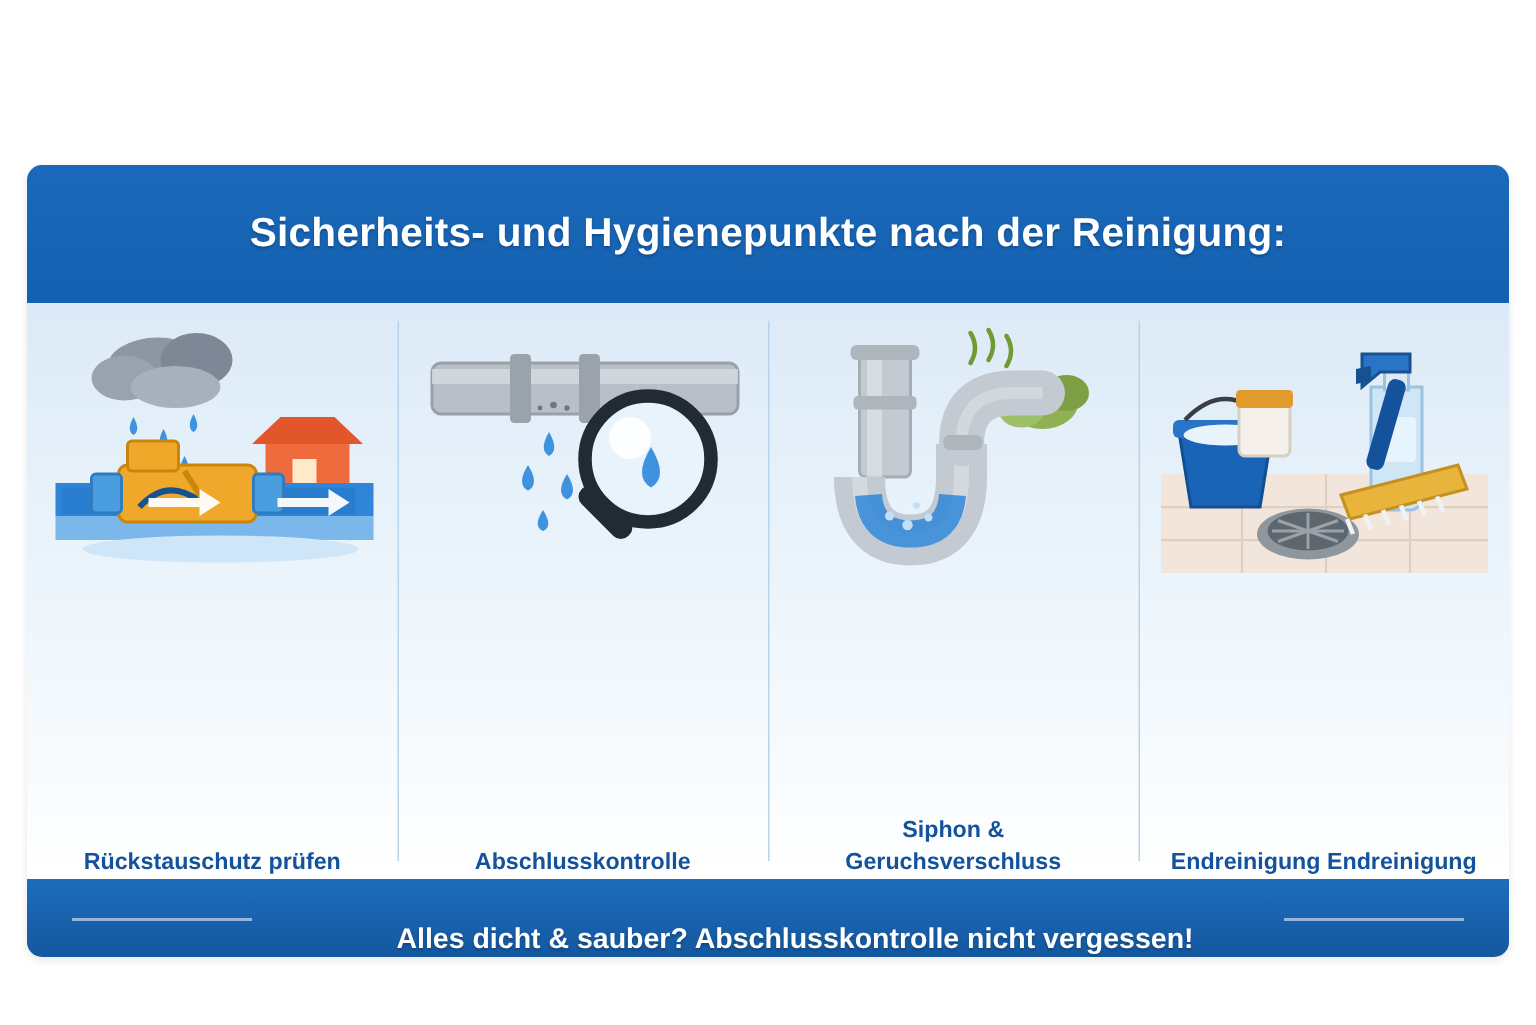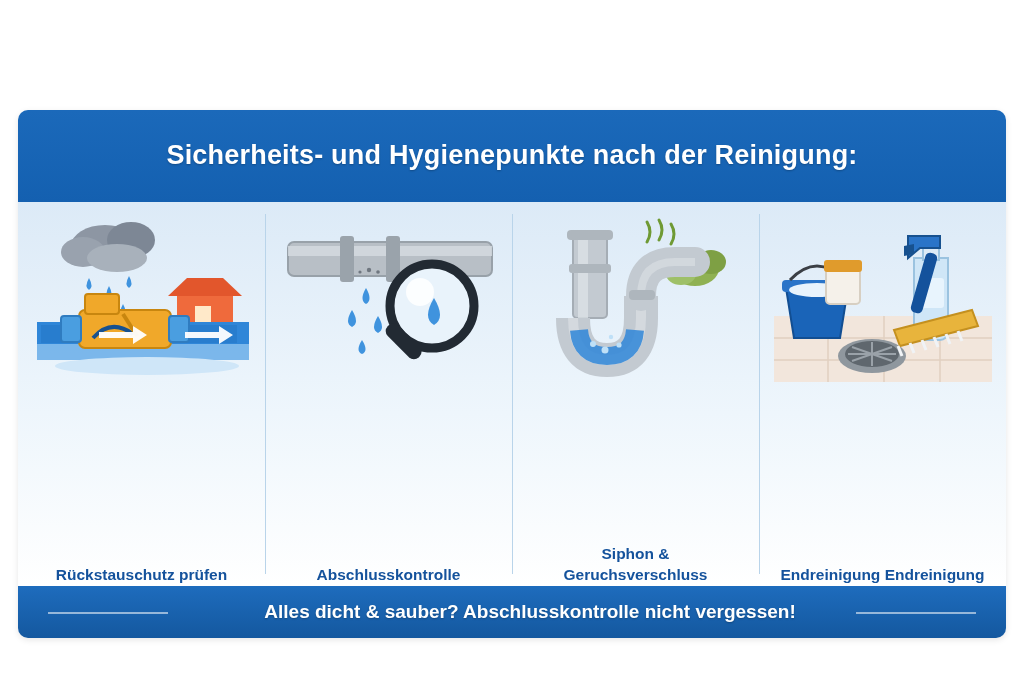--- a/index.html
+++ b/index.html
@@ -104,21 +104,21 @@
     line-height: 1.35;
     width: 210px;
   }
 
   
   .footer {
     flex: 0 0 52px;
     background: #1763b5;
     background: linear-gradient(180deg, #1e6cbd 0%, #14589f 100%);
     display: flex;
-    align-items: center;
+    align-items: flex-end;
     justify-content: center;
     position: relative;
     padding-left: 36px;
   }
   .footer-text {
     color: #ffffff;
     font-size: 19px;
     font-weight: bold;
     text-align: center;
     white-space: nowrap;

